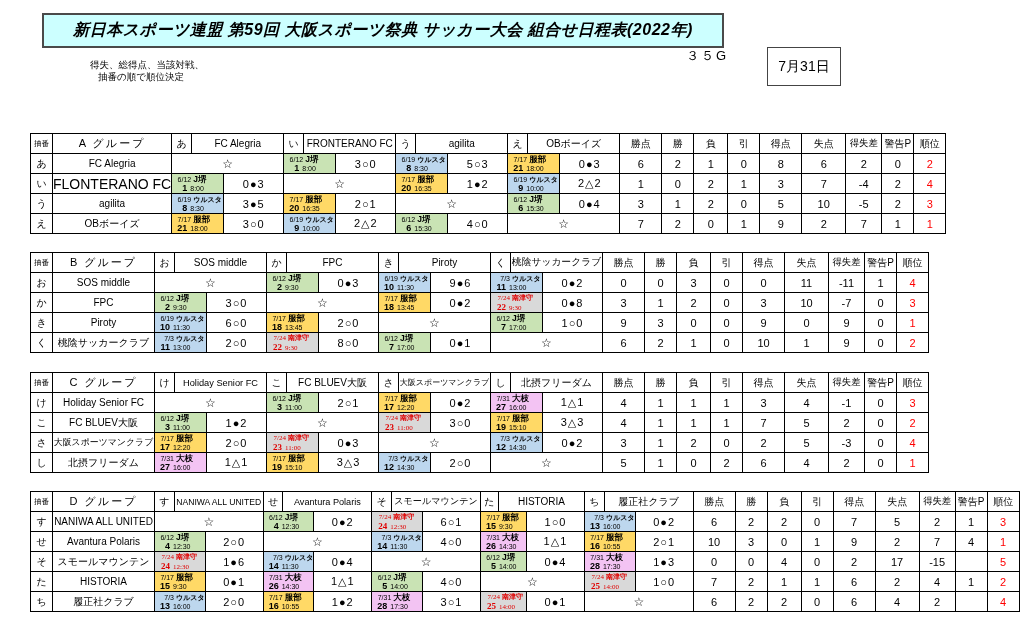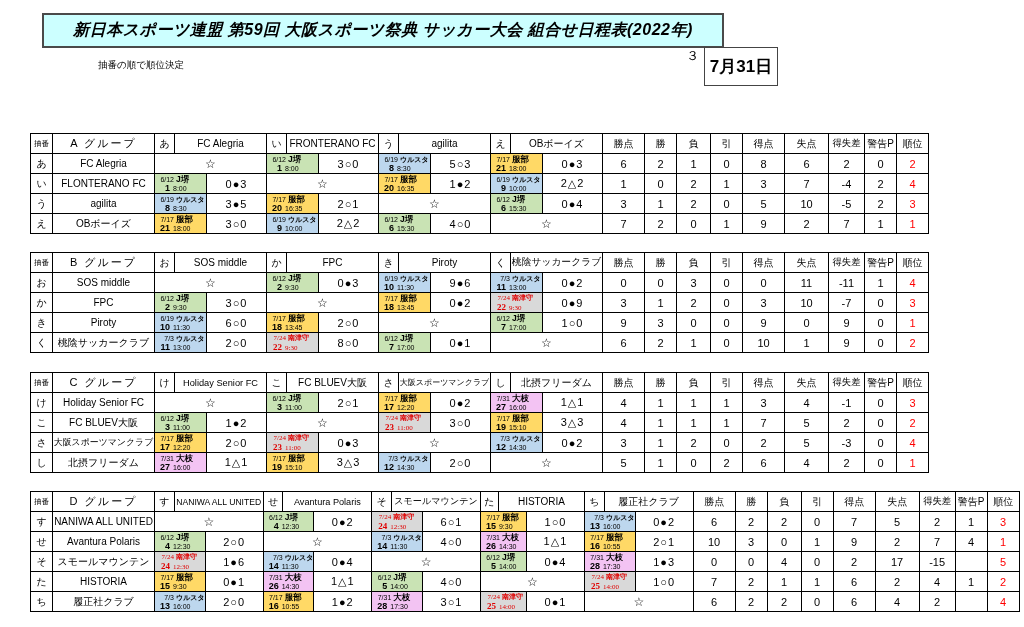--- a/index.html
+++ b/index.html
@@ -9,23 +9,23 @@
     overflow:hidden;
   }
   .title-box{
     position:absolute;left:42px;top:13px;width:678px;height:31px;
     background:#ccffff;border:2px solid #4a4a4a;
     display:flex;align-items:center;justify-content:center;
     font-size:16px;font-weight:bold;font-style:italic;letter-spacing:0.5px;
   }
   .game-count{position:absolute;left:686px;top:47px;font-size:13px;letter-spacing:2px;}
   .date-box{
-    position:absolute;left:704px;top:47px;width:72px;height:37px;
+    position:absolute;left:767px;top:47px;width:72px;height:37px;
     border:1.5px solid #444;display:flex;align-items:center;justify-content:center;
-    font-size:17px;font-weight:bold;background:#fff;
+    font-size:14px;font-weight:normal;background:#fff;
   }
   .notes{position:absolute;left:62px;top:59px;font-size:9.5px;line-height:1.25;white-space:nowrap;}
   .notes .line0-label{font-weight:bold;}
   .notes .period{margin-left:150px;}
   .note-line{white-space:nowrap;}
 
   table.grp{border-collapse:collapse;table-layout:fixed;position:absolute;left:30px;background:#fff;}
   table.grp td,table.grp th{
     border:1px solid #000;padding:0;overflow:hidden;white-space:nowrap;
     text-align:center;vertical-align:middle;height:19px;font-weight:normal;
@@ -50,20 +50,21 @@
 </style>
 </head>
 <body>
 
 <div class="title-box">新日本スポーツ連盟 第59回 大阪スポーツ祭典 サッカー大会 組合せ日程表(2022年)</div>
 <div class="game-count">３５G</div>
 <div class="date-box">7月31日</div>
 
 <div class="notes">
   <div id="note-lines">
+      <div class="note-line" style="padding-left: 28px;">得失、総得点、当該対戦、</div>
       <div class="note-line" style="padding-left: 36px;">抽番の順で順位決定</div>
     </div>
 </div>
 
 <div id="tables-root">
     <table class="grp" style="top: 133px;">
       <colgroup>
         <col style="width: 22px;">
         <col style="width: 102px;">
         <col style="width: 20px;">
@@ -158,21 +159,21 @@
           <td class="stat-cell">1</td>
           <td class="stat-cell">0</td>
           <td class="stat-cell">8</td>
           <td class="stat-cell">6</td>
           <td class="stat-cell">2</td>
           <td class="stat-cell">0</td>
           <td class="rank-cell">2</td>
         </tr>
         <tr>
           <td class="kana">い</td>
-          <td class="team-label" style="font-size: 10px;">FLONTERANO FC</td>
+          <td class="team-label" style="font-size: 14px;">FLONTERANO FC</td>
           <td class="match-cell" colspan="2" style="background: rgb(201, 227, 180);">
             <div class="dl">
               <span class="dd">6/12</span>
               <span class="dv" style="font-size: 8.5px;">J堺</span>
             </div>
             <div class="dl">
               <span class="dn">1</span>
               <span class="dt">8:00</span>
             </div>
           </td>
@@ -436,21 +437,21 @@
           <td class="match-cell red-cell" colspan="2" style="background: rgb(217, 217, 217);">
             <div class="dl">
               <span class="dd">7/24</span>
               <span class="dv" style="font-size: 7px;">南津守</span>
             </div>
             <div class="dl">
               <span class="dn">22</span>
               <span class="dt">9:30</span>
             </div>
           </td>
-          <td class="score-cell" colspan="2">0●9</td>
+          <td class="score-cell" colspan="2">0●8</td>
           <td class="stat-cell">3</td>
           <td class="stat-cell">1</td>
           <td class="stat-cell">2</td>
           <td class="stat-cell">0</td>
           <td class="stat-cell">3</td>
           <td class="stat-cell">10</td>
           <td class="stat-cell">-7</td>
           <td class="stat-cell">0</td>
           <td class="rank-cell">3</td>
         </tr>

